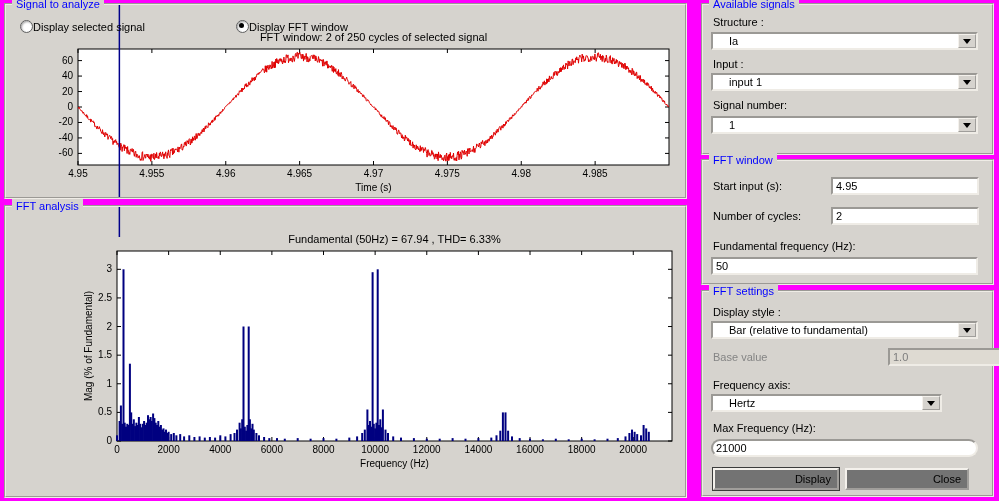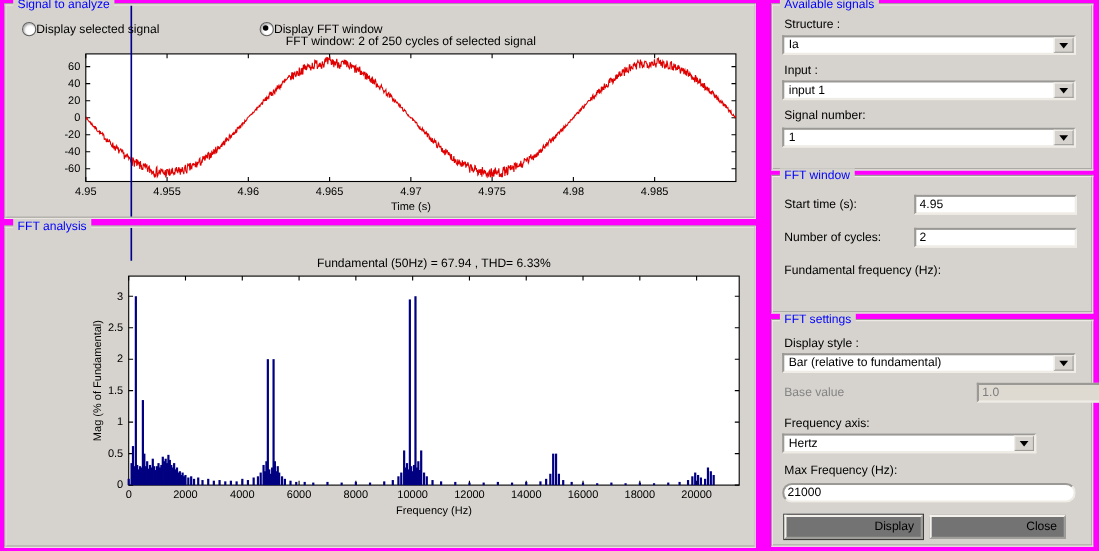--- a/index.html
+++ b/index.html
@@ -8,21 +8,21 @@
   .panel { position:absolute; background:#d6d3ce; border:2px groove #efece6; box-sizing:border-box; }
   .panel-title { position:absolute; top:-8px; left:6px; background:#d6d3ce; color:#0000ff;
                  font-size:11px; line-height:14px; padding:0 4px; white-space:nowrap; z-index:3; }
   .lbl { position:absolute; font-size:11px; color:#000; white-space:nowrap; }
   .lbl.disabled { color:#848484; }
   .field { position:absolute; box-sizing:border-box; height:18px; background:#fff;
            border:2px inset #efece6; font:11px "Liberation Sans", sans-serif; padding:0 3px; color:#000; }
   .field:disabled { background:#dedad2; color:#7d7d7d; }
   .combo { position:absolute; box-sizing:border-box; height:18px; background:#fff;
            border:2px inset #efece6; display:flex; align-items:stretch; }
-  .combo-val { flex:1; font-size:11px; line-height:14px; padding:0 4px; overflow:hidden; white-space:nowrap; }
+  .combo-val { flex:1; font-size:11px; line-height:14px; padding:0 16px; overflow:hidden; white-space:nowrap; }
   .combo-btn { width:16px; background:#d6d3ce; border:1px outset #f4f1ec;
                display:flex; align-items:center; justify-content:center; cursor:default; }
   .tri { width:0; height:0; border:4px solid transparent; border-top:5px solid #000; margin-top:5px; }
   .btn { position:absolute; box-sizing:border-box; background:#737373; border:2px outset #f4f1ec;
          font:11px "Liberation Sans", sans-serif; color:#000;text-align:right; }
   .btn-default { border:2px outset #f4f1ec; box-shadow:0 0 0 1px #3c3c3c; }
   .radio { position:absolute; display:flex; align-items:center; gap:0; font-size:11px; color:#000; }
   .rb { position:relative; width:11px; height:11px; border-radius:50%; background:#fff;
         border:1px solid #5f5f5f; box-shadow: inset 1px 1px 2px rgba(0,0,0,.35); flex:0 0 auto; }
   .rb.checked::after { content:""; position:absolute; left:2px; top:2px; width:5px; height:5px;
@@ -315,25 +315,26 @@
     <div class="combo" style="left:8px;top:111px;width:267px">
       <span class="combo-val">1</span>
       <span class="combo-btn">
           <span class="tri"></span>
         </span>
     </div>
   </div>
 
   <div class="panel" style="left:701px;top:159px;width:293px;height:126px">
     <span class="panel-title">FFT window</span>
-    <div class="lbl" style="left:10px;top:19px">Start time (s):</div>
+    <div class="lbl" style="left:10px;top:19px">Start input (s):</div>
     <input class="field" style="left: 128px; top: 16px; width: 148px;" value="4.95">
     <div class="lbl" style="left:10px;top:49px">Number of cycles:</div>
     <input class="field" style="left: 128px; top: 46px; width: 148px;" value="2">
     <div class="lbl" style="left:10px;top:79px">Fundamental frequency (Hz):</div>
+    <input class="field" style="left: 8px; top: 96px; width: 267px;" value="50">
   </div>
 
   <div class="panel" style="left:701px;top:290px;width:293px;height:207px">
     <span class="panel-title">FFT settings</span>
     <div class="lbl" style="left:10px;top:14px">Display style :</div>
     <div class="combo" style="left:8px;top:29px;width:267px">
       <span class="combo-val">Bar (relative to fundamental)</span>
       <span class="combo-btn">
           <span class="tri"></span>
         </span>

